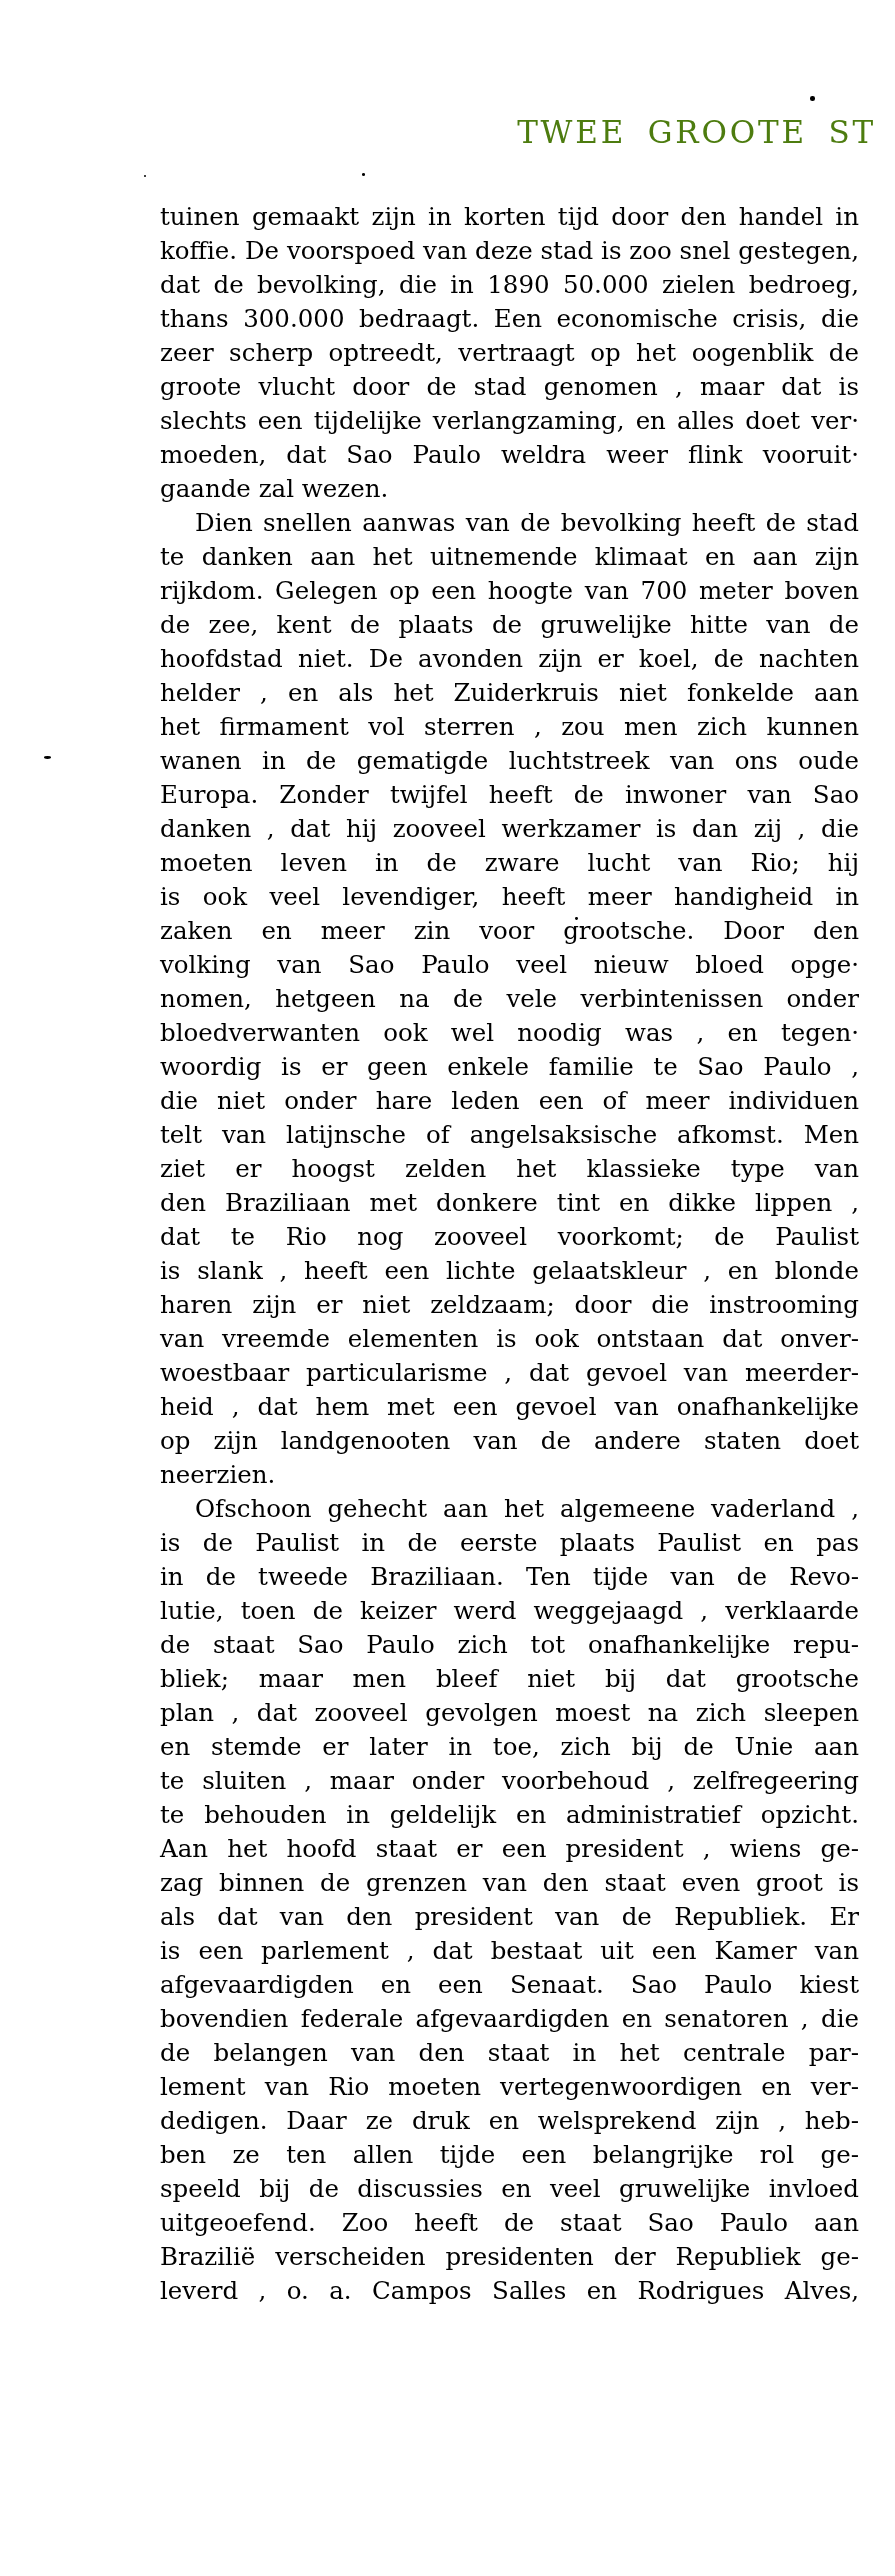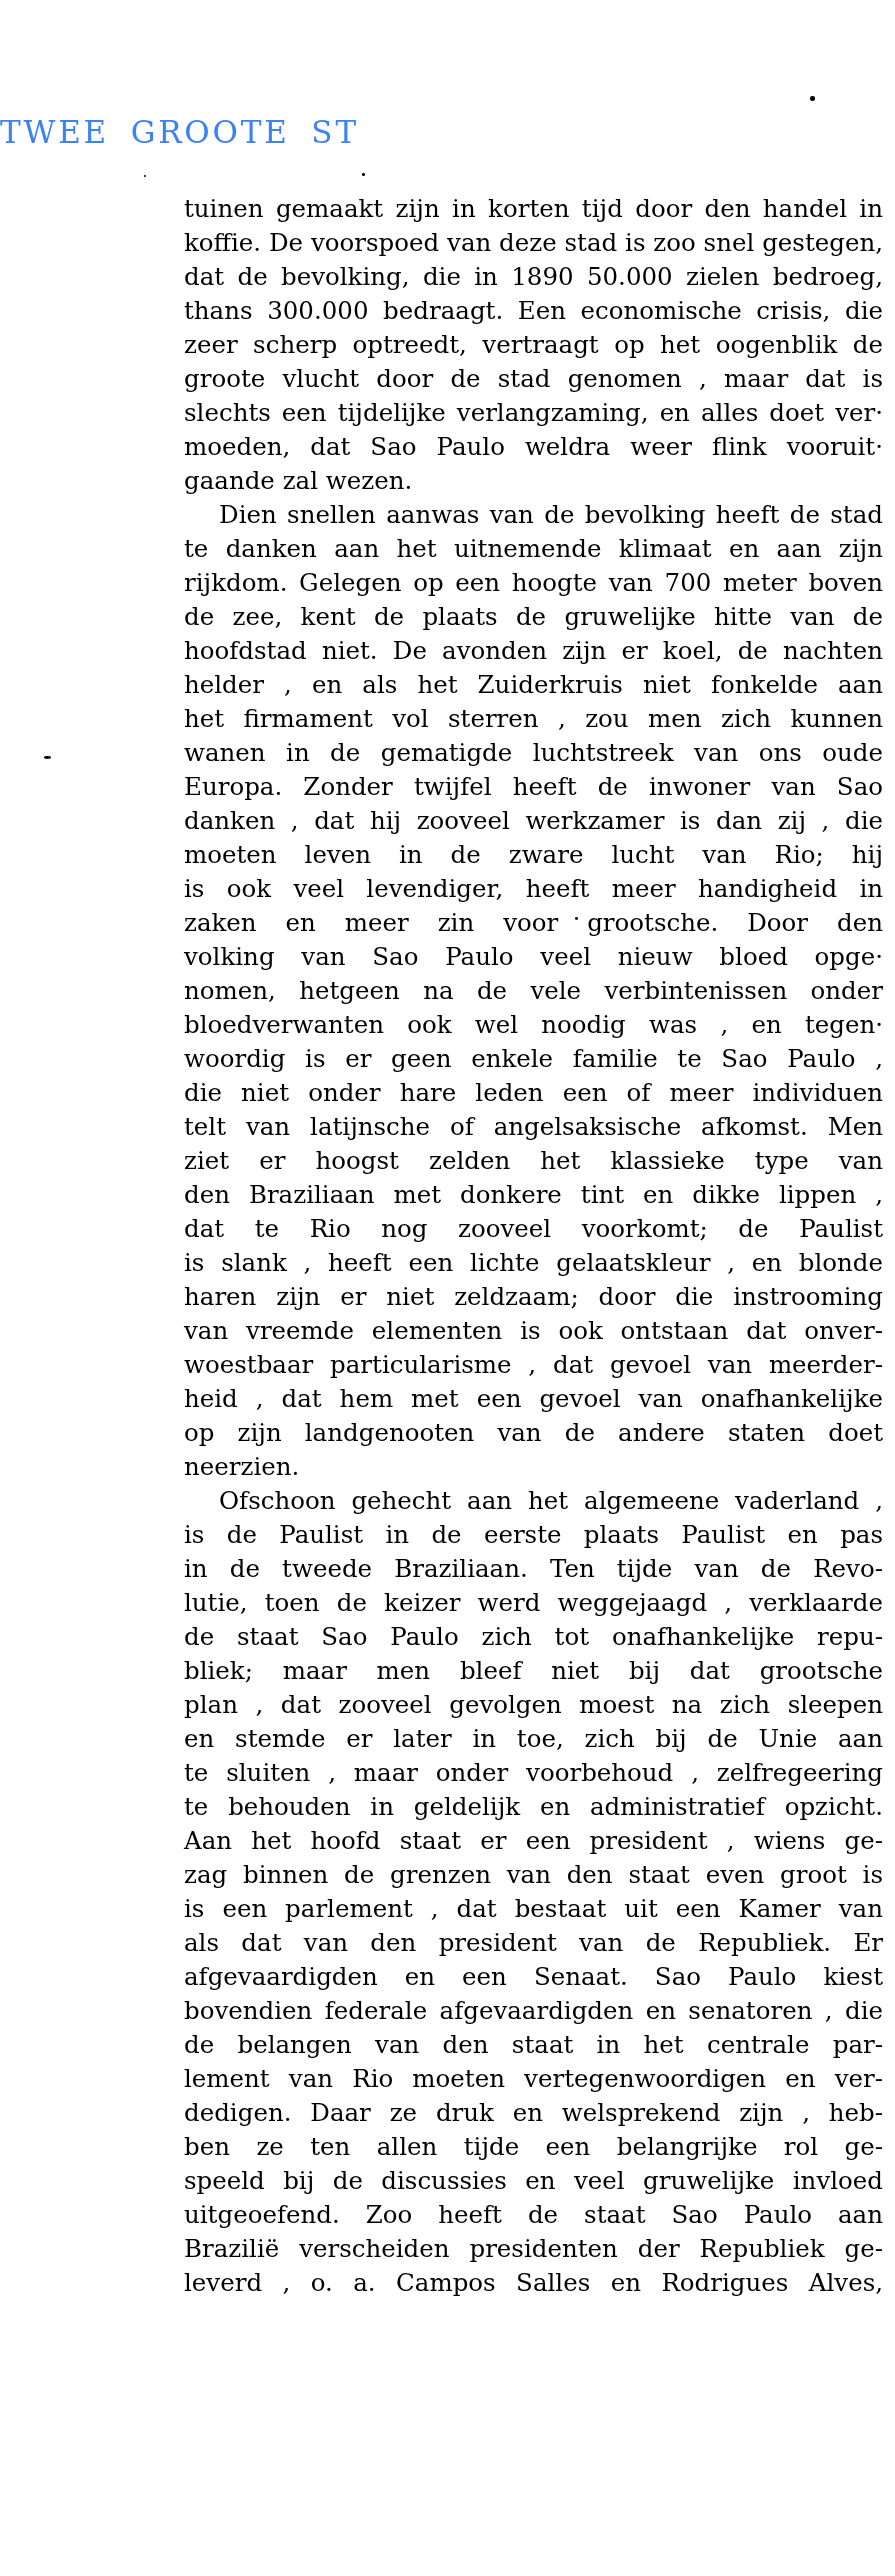--- a/index.html
+++ b/index.html
@@ -14,32 +14,32 @@
     background: #ffffff;
     color: #000000;
     font-family: "DejaVu Serif", serif;
     overflow: hidden;
   }
   .running-head {
     position: absolute;
     top: 114px;
     left: 0;
     width: 876px;
+    text-align: right;
     font-size: 31px;
     letter-spacing: 2.8px;
     word-spacing: 9px;
     white-space: nowrap;
-    color: #3b82f6;
+    color: #4d7c0f;
   }
   .text-column {
     position: absolute;
     left: 160px;
-    top: 192px;
+    top: 200px;
     width: 699px;
-    margin-left: 24px;
   }
   .text-line {
     height: 34px;
     line-height: 34px;
     font-size: 24.5px;
     text-align: justify;
     text-align-last: justify;
     color: #000000;
   }
   .text-line.indent { padding-left: 35px; }
@@ -100,22 +100,22 @@
       <div class="text-line">in de tweede Braziliaan. Ten tijde van de Revo-</div>
       <div class="text-line">lutie, toen de keizer werd weggejaagd , verklaarde</div>
       <div class="text-line">de staat Sao Paulo zich tot onafhankelijke repu-</div>
       <div class="text-line">bliek; maar men bleef niet bij dat grootsche</div>
       <div class="text-line">plan , dat zooveel gevolgen moest na zich sleepen</div>
       <div class="text-line">en stemde er later in toe, zich bij de Unie aan</div>
       <div class="text-line">te sluiten , maar onder voorbehoud , zelfregeering</div>
       <div class="text-line">te behouden in geldelijk en administratief opzicht.</div>
       <div class="text-line">Aan het hoofd staat er een president , wiens ge-</div>
       <div class="text-line">zag binnen de grenzen van den staat even groot is</div>
+      <div class="text-line">als dat van den president van de Republiek.  Er</div>
       <div class="text-line">is een parlement , dat bestaat uit een Kamer van</div>
-      <div class="text-line">als dat van den president van de Republiek.  Er</div>
       <div class="text-line">afgevaardigden en een Senaat.  Sao Paulo kiest</div>
       <div class="text-line">bovendien federale afgevaardigden en senatoren , die</div>
       <div class="text-line">de belangen van den staat in het centrale par-</div>
       <div class="text-line">lement van Rio moeten vertegenwoordigen en ver-</div>
       <div class="text-line">dedigen. Daar ze druk en welsprekend zijn , heb-</div>
       <div class="text-line">ben ze ten allen tijde een belangrijke rol ge-</div>
       <div class="text-line">speeld bij de discussies en veel gruwelijke invloed</div>
       <div class="text-line">uitgeoefend. Zoo heeft de staat Sao Paulo aan</div>
       <div class="text-line">Brazilië verscheiden presidenten der Republiek ge-</div>
       <div class="text-line">leverd , o. a. Campos Salles en Rodrigues Alves,</div>

